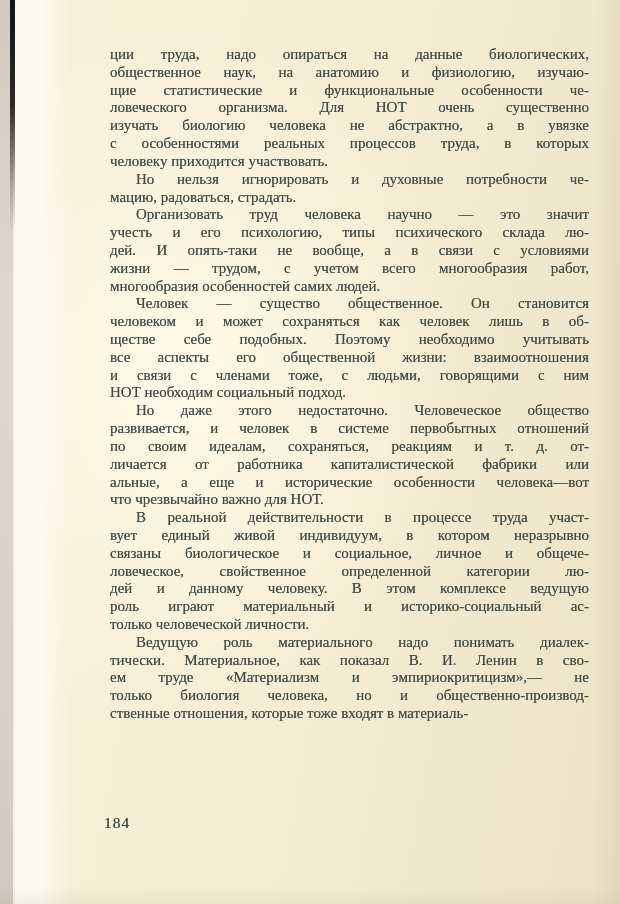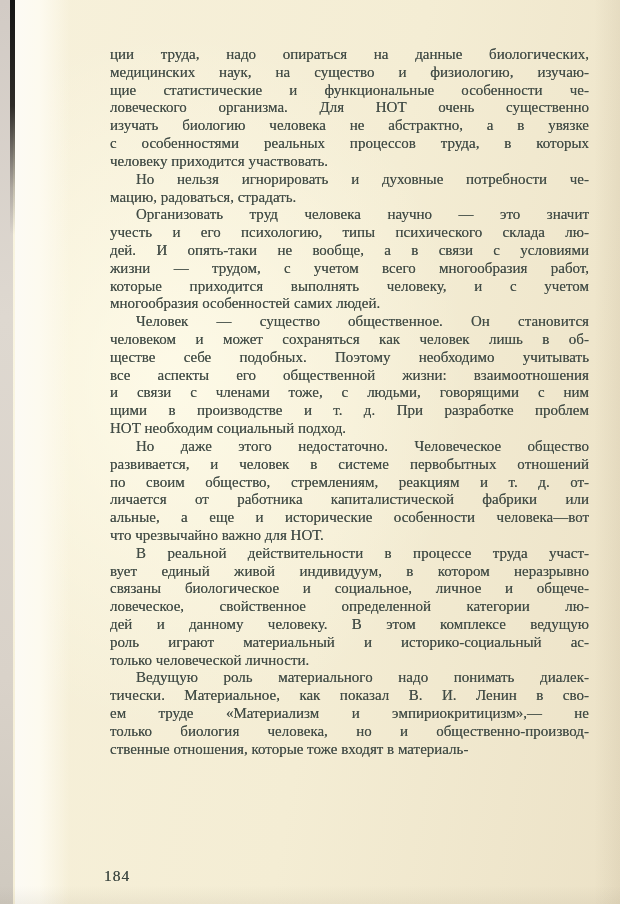--- a/index.html
+++ b/index.html
@@ -66,63 +66,61 @@
   }
   .line.last {
     text-align-last: left;
   }
   .line.indent {
     text-indent: 26px;
   }
   .page-number {
     position: absolute;
     left: 104px;
-    top: 867px;
+    top: 814px;
     color: #3b453f;
     font-size: 15.5px;
     letter-spacing: 1px;
     text-shadow: 0 0 0.4px rgba(62,74,68,0.75);
   }
 </style>
 </head>
 <body>
 
 <div class="scan">
   <div class="spine-gray"></div>
   <div class="spine-darkline"></div>
   <div class="spine-white"></div>
   <div class="right-vignette"></div>
   <div class="bottom-vignette"></div>
 
   <div class="text-block">
       <div class="line">ции труда, надо опираться на данные биологических,</div>
-      <div class="line">медицинских наук, на существо и физиологию, изучаю-</div>
+      <div class="line">общественное наук, на анатомию и физиологию, изучаю-</div>
       <div class="line">щие статистические и функциональные особенности че-</div>
       <div class="line">ловеческого организма. Для НОТ очень существенно</div>
       <div class="line">изучать биологию человека не абстрактно, а в увязке</div>
       <div class="line">с особенностями реальных процессов труда, в которых</div>
       <div class="line last">человеку приходится участвовать.</div>
       <div class="line indent">Но нельзя игнорировать и духовные потребности че-</div>
       <div class="line last">мацию, радоваться, страдать.</div>
       <div class="line indent">Организовать труд человека научно — это значит</div>
       <div class="line">учесть и его психологию, типы психического склада лю-</div>
       <div class="line">дей. И опять-таки не вообще, а в связи с условиями</div>
       <div class="line">жизни — трудом, с учетом всего многообразия работ,</div>
-      <div class="line">которые приходится выполнять человеку, и с учетом</div>
       <div class="line last">многообразия особенностей самих людей.</div>
       <div class="line indent">Человек — существо общественное. Он становится</div>
       <div class="line">человеком и может сохраняться как человек лишь в об-</div>
       <div class="line">ществе себе подобных. Поэтому необходимо учитывать</div>
       <div class="line">все аспекты его общественной жизни: взаимоотношения</div>
       <div class="line">и связи с членами тоже, с людьми, говорящими с ним</div>
-      <div class="line">щими в производстве и т. д. При разработке проблем</div>
       <div class="line last">НОТ необходим социальный подход.</div>
       <div class="line indent">Но даже этого недостаточно. Человеческое общество</div>
       <div class="line">развивается, и человек в системе первобытных отношений</div>
-      <div class="line">по своим общество, стремлениям, реакциям и т. д. от-</div>
+      <div class="line">по своим идеалам, сохраняться, реакциям и т. д. от-</div>
       <div class="line">личается от работника капиталистической фабрики или</div>
       <div class="line">альные, а еще и исторические особенности человека—вот</div>
       <div class="line last">что чрезвычайно важно для НОТ.</div>
       <div class="line indent">В реальной действительности в процессе труда участ-</div>
       <div class="line">вует единый живой индивидуум, в котором неразрывно</div>
       <div class="line">связаны биологическое и социальное, личное и общече-</div>
       <div class="line">ловеческое, свойственное определенной категории лю-</div>
       <div class="line">дей и данному человеку. В этом комплексе ведущую</div>
       <div class="line">роль играют материальный и историко-социальный ас-</div>
       <div class="line last">только человеческой личности.</div>

